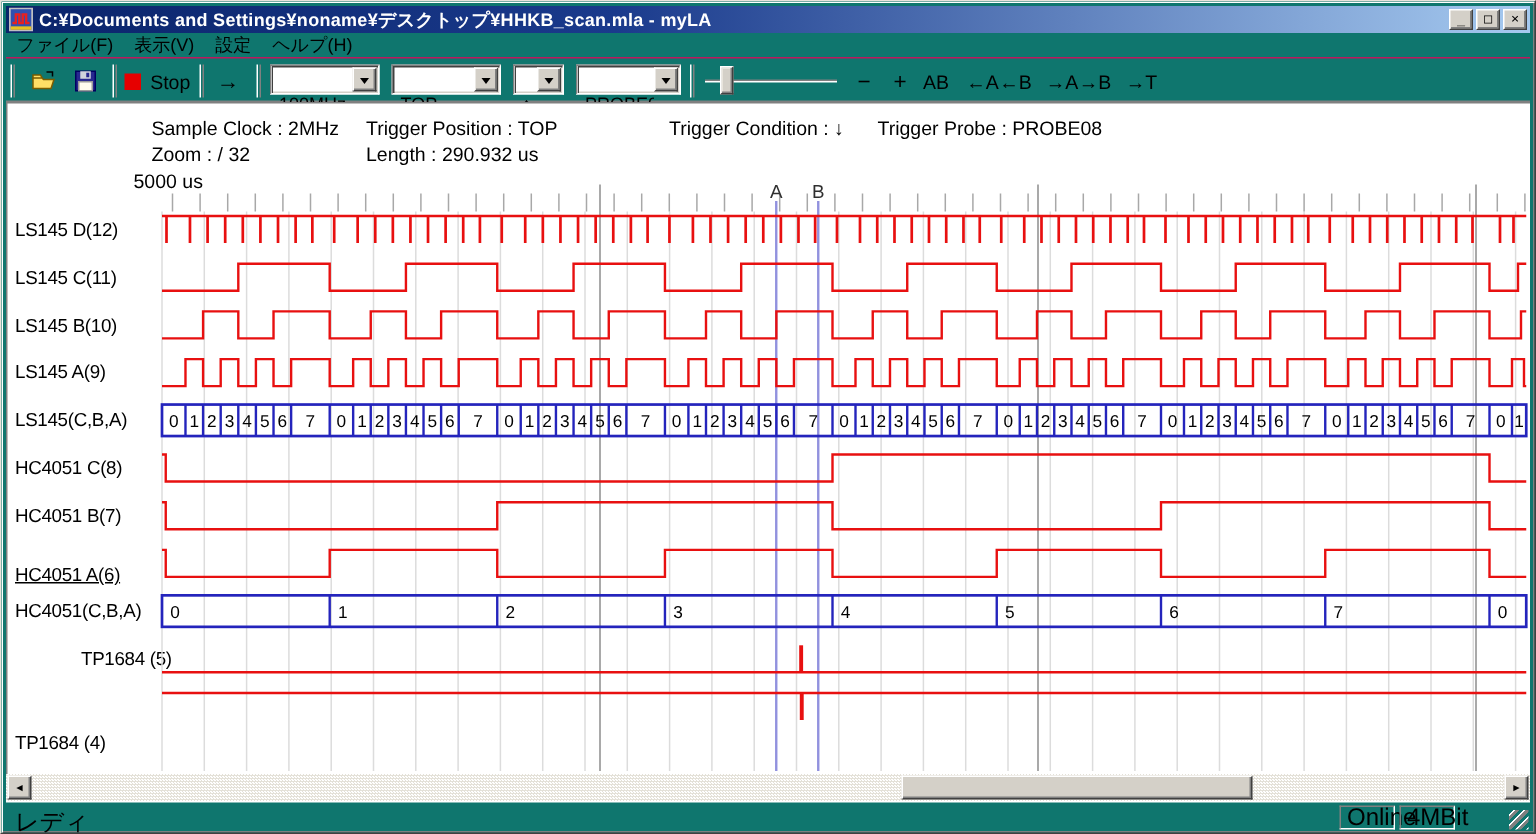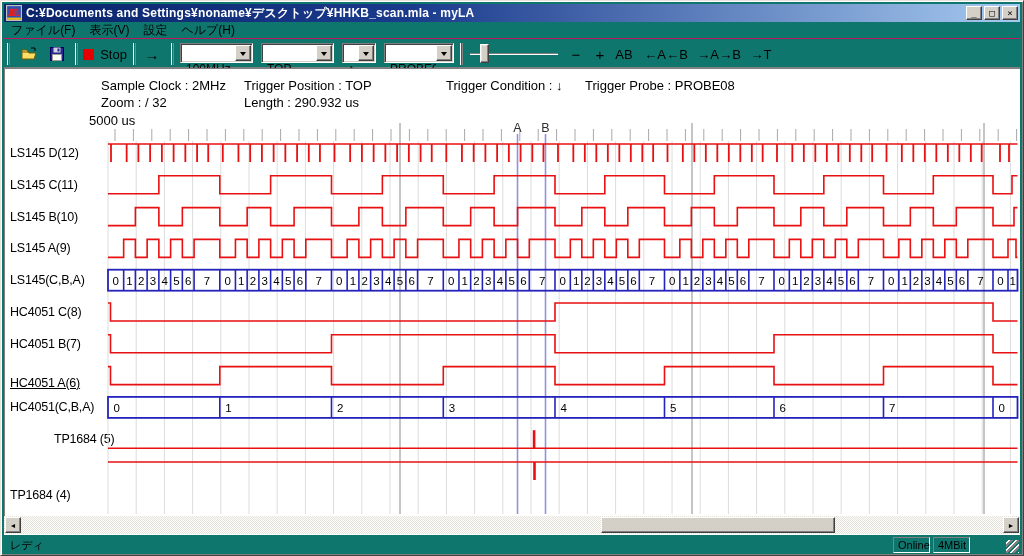--- a/index.html
+++ b/index.html
@@ -65,21 +65,21 @@
     background-size:2px 2px;}
   .sb-btn{position:absolute;top:1px;width:16px;height:16px;background:#d4d0c8;
     border:1px solid;border-color:#fff #404040 #404040 #fff;
     box-shadow:inset -1px -1px 0 #808080;display:flex;align-items:center;
     justify-content:center;font-size:7px;color:#000;}
   #sb-thumb{position:absolute;left:597px;top:1px;width:234px;height:16px;
     background:#d4d0c8;border:1px solid;border-color:#fff #404040 #404040 #fff;
     box-shadow:inset -1px -1px 0 #808080;}
   
   #statusbar{position:absolute;left:3px;top:533px;right:3px;height:20px;
-    border-top:1px solid #fff;font-size:11px;color:#000;}
+    border-top:1px solid #fff;font-size:16px;color:#000;}
   #status-ready{position:absolute;left:6px;top:3px;}
   .status-box{position:absolute;top:2px;height:16px;line-height:15px;padding:0 4px;
     border:1px solid;border-color:#808080 #fff #fff #808080;}
   #resize-grip{position:absolute;right:1px;bottom:1px;width:13px;height:13px;
     background:repeating-linear-gradient(135deg,transparent 0 2px,#fff 2px 3px,#808080 3px 5px);}
 </style>
 </head>
 <body>
 
 <div id="win">

